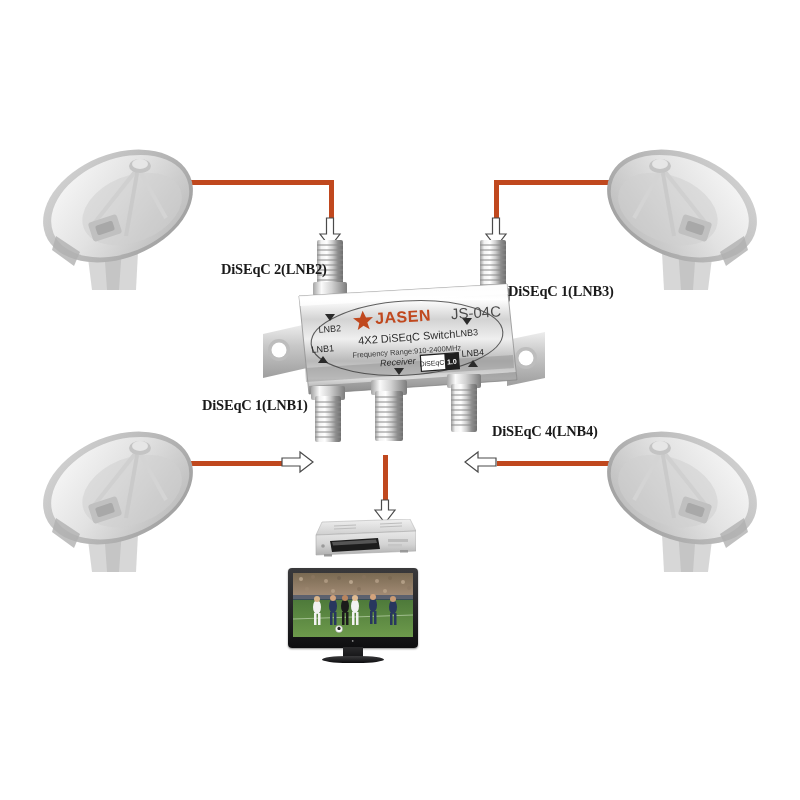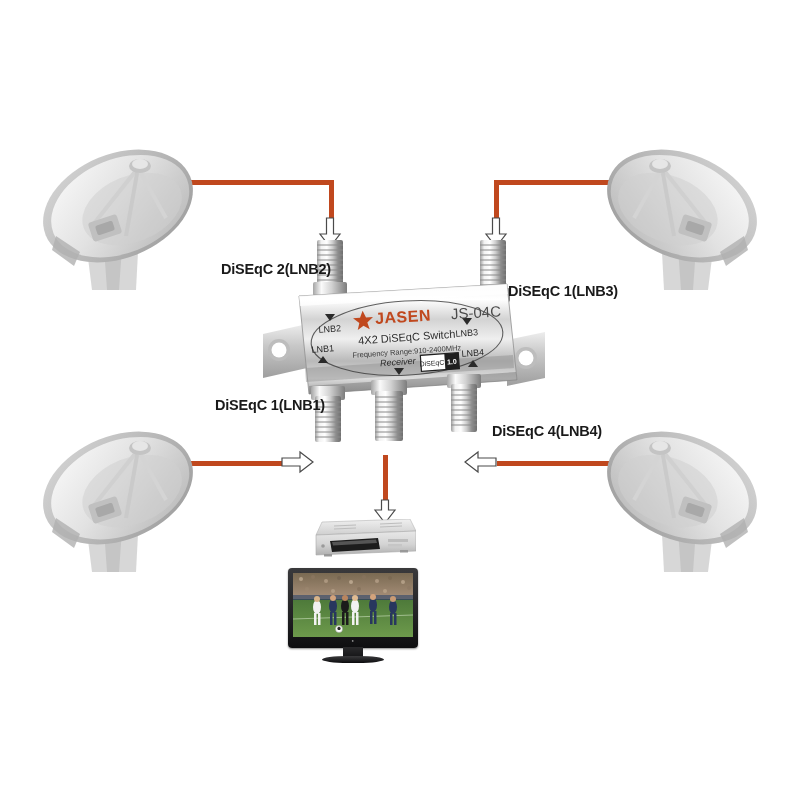--- a/index.html
+++ b/index.html
@@ -29,21 +29,21 @@
     width: 5px;
     background: #c0481e;
   }
 
   
   .arrow-svg { position: absolute; overflow: visible; }
 
   
   .callout {
     position: absolute;
-    font-family: Liberation Sans, sans-serif;
+    font-family: Liberation Serif, serif;
     font-size: 14.5px;
     font-weight: bold;
     color: #1a1a1a;
     white-space: nowrap;
     letter-spacing: -0.2px;
   }
 
   
   .dish { position: absolute; }
   .dish svg { display: block; }
@@ -396,21 +396,21 @@
             <line x1="196" y1="187" x2="222" y2="187"></line>
           <line x1="196" y1="192" x2="222" y2="192"></line>
             <line x1="196" y1="197" x2="222" y2="197"></line>
         </g>
       </g>
     </svg>
   </div>
 
   <div class="callout" style="left:221px; top:261px;">DiSEqC 2(LNB2)</div>
   <div class="callout" style="left:508px; top:283px;">DiSEqC 1(LNB3)</div>
-  <div class="callout" style="left:202px; top:397px;margin-left:13px;">DiSEqC 1(LNB1)</div>
+  <div class="callout" style="left:202px; top:397px;">DiSEqC 1(LNB1)</div>
   <div class="callout" style="left:492px; top:423px;text-align:center;">DiSEqC 4(LNB4)</div>
 
   <div id="receiver-box">
     <svg width="104" height="38" viewBox="0 0 104 38">
       <defs>
         <linearGradient id="rcvTop" x1="0" y1="0" x2="0" y2="1">
           <stop offset="0%" stop-color="#f0f0f0"></stop>
           <stop offset="100%" stop-color="#cfcfcf"></stop>
         </linearGradient>
         <linearGradient id="rcvFront" x1="0" y1="0" x2="0" y2="1">

